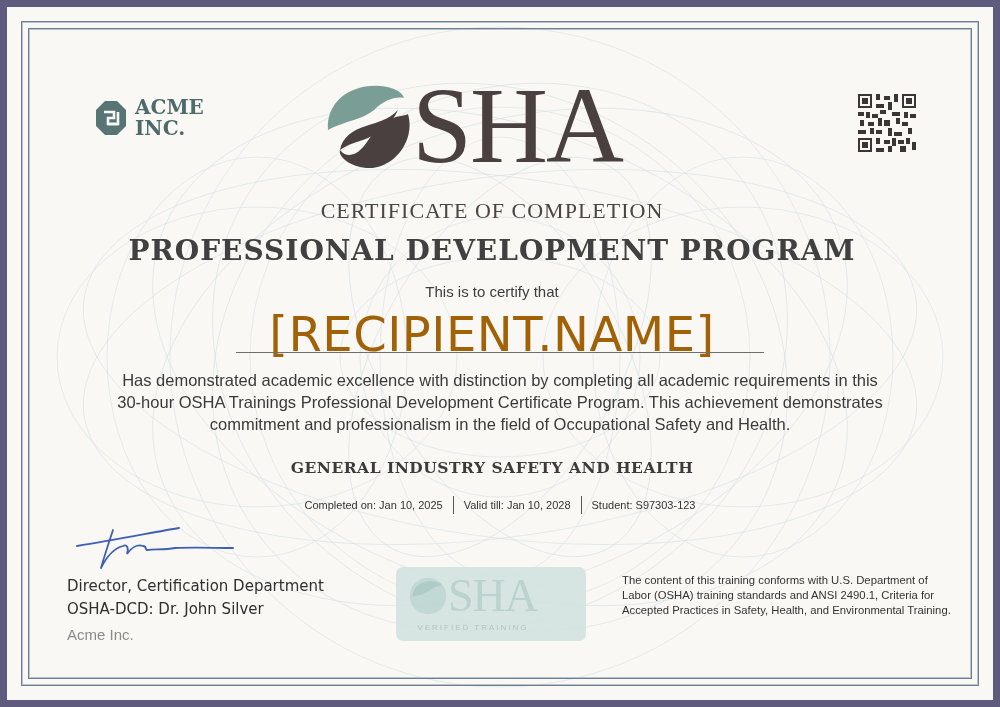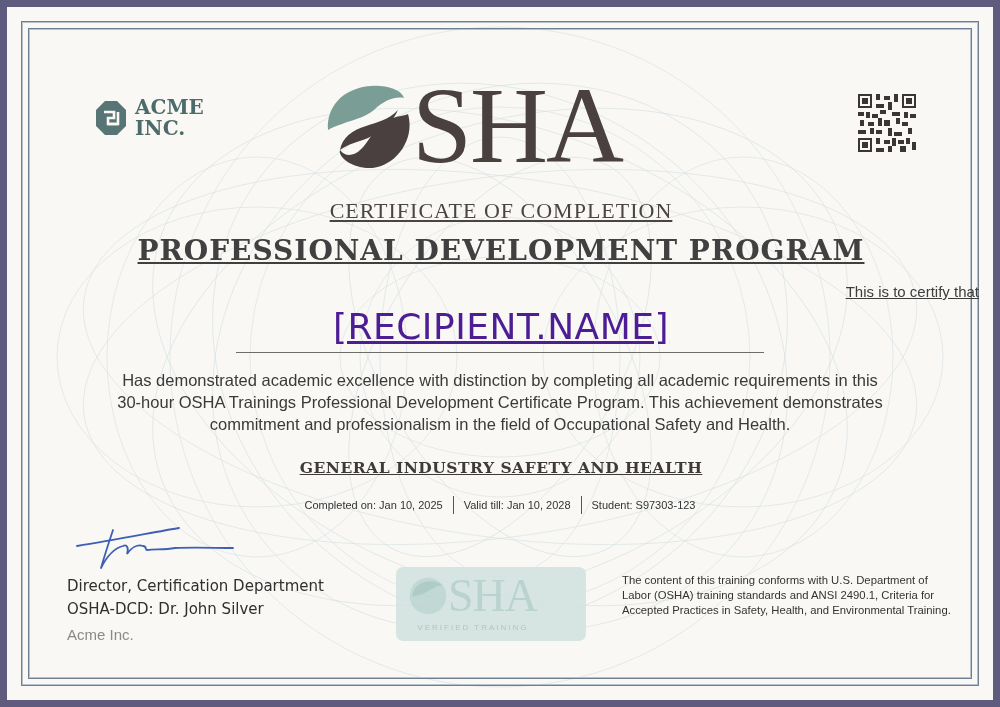--- a/index.html
+++ b/index.html
@@ -2,30 +2,30 @@
 <html><head>
 <meta charset="utf-8">
 <style>
   html, body { margin:0; padding:0; }
   body { width:1000px; height:707px; background:#5f5b7e; position:relative; overflow:hidden; font-family:"Liberation Sans", sans-serif; }
   .page { position:absolute; left:7px; top:7px; width:986px; height:693px; background:#f9f8f4; overflow:hidden; }
   .frame1 { position:absolute; left:14px; top:14px; right:14px; bottom:14px; border:1px solid #6f7f92; box-shadow: inset 0 0 0 1px #b7c2cc; }
   .frame2 { position:absolute; left:21px; top:21px; right:21px; bottom:21px; border:1px solid #6f7f92; box-shadow: inset 0 0 0 1px #b7c2cc; }
   .guilloche { position:absolute; left:0; top:0; width:986px; height:693px; opacity:0.55; }
   .abs { position:absolute; }
-  .center { text-align:center; left:16px; width:956px;text-decoration:underline; }
+  .center { text-align:center; left:7px; width:956px; }
   .acme { left:88px; top:90px; display:flex; align-items:center; gap:8px; }
   .acme-text { font-family:"DejaVu Serif", serif; font-weight:bold; color:#4e6b6b; font-size:20px; line-height:21px; }
   .osha-logo { left:315px; top:65px; display:flex; align-items:center; }
   .osha-letters { font-family:"Liberation Serif", serif; font-size:108px; color:#4a403f; letter-spacing:-2px; line-height:1; margin-left:-2px; }
   .qr { left:851px; top:87px; }
   .cert-of { top:191px; font-family:"Liberation Serif", serif; font-size:22px; color:#4a4444; letter-spacing:1px; }
   .program { top:227px; font-family:"DejaVu Serif", serif; font-weight:bold; font-size:28px; color:#404040; letter-spacing:1px; }
-  .certify { top:276px; font-size:15px; color:#3d3d3d;text-align:right; }
-  .recipient { top:299px; font-family:"DejaVu Sans", sans-serif; font-size:36px; color:#4c1d95; letter-spacing:0.5px; }
+  .certify { top:276px; font-size:15px; color:#3d3d3d; }
+  .recipient { top:299px; font-family:"DejaVu Sans", sans-serif; font-size:48px; color:#a16207; letter-spacing:0.5px; }
   .rule { left:229px; top:345px; width:528px; height:1px; background:#6d6d6d; }
   .body-text { top:362px; left:103px; width:780px; text-align:center; font-size:16.5px; line-height:22px; color:#3a3a3a; }
   .industry { top:451px; font-family:"DejaVu Serif", serif; font-weight:bold; font-size:15.5px; color:#3f3a3a; letter-spacing:0.5px; }
   .meta { top:489px; left:0; width:986px; display:flex; justify-content:center; align-items:center; font-size:11px; color:#333; }
   .meta .sep { width:1px; height:18px; background:#555; margin:0 10px; }
   .sig { left:68px; top:505px; }
   .signer { left:60px; top:568px; font-family:"DejaVu Sans", sans-serif; font-size:15px; line-height:23px; color:#2f2f2f; }
   .signer-org { left:60px; top:619px; font-size:15px; color:#8a8a8a; }
   .badge { left:389px; top:560px; width:190px; height:74px; border-radius:7px; background:#d3e3e1; opacity:0.9; }
   .badge-inner { position:absolute; left:12px; top:6px; display:flex; align-items:center; }

